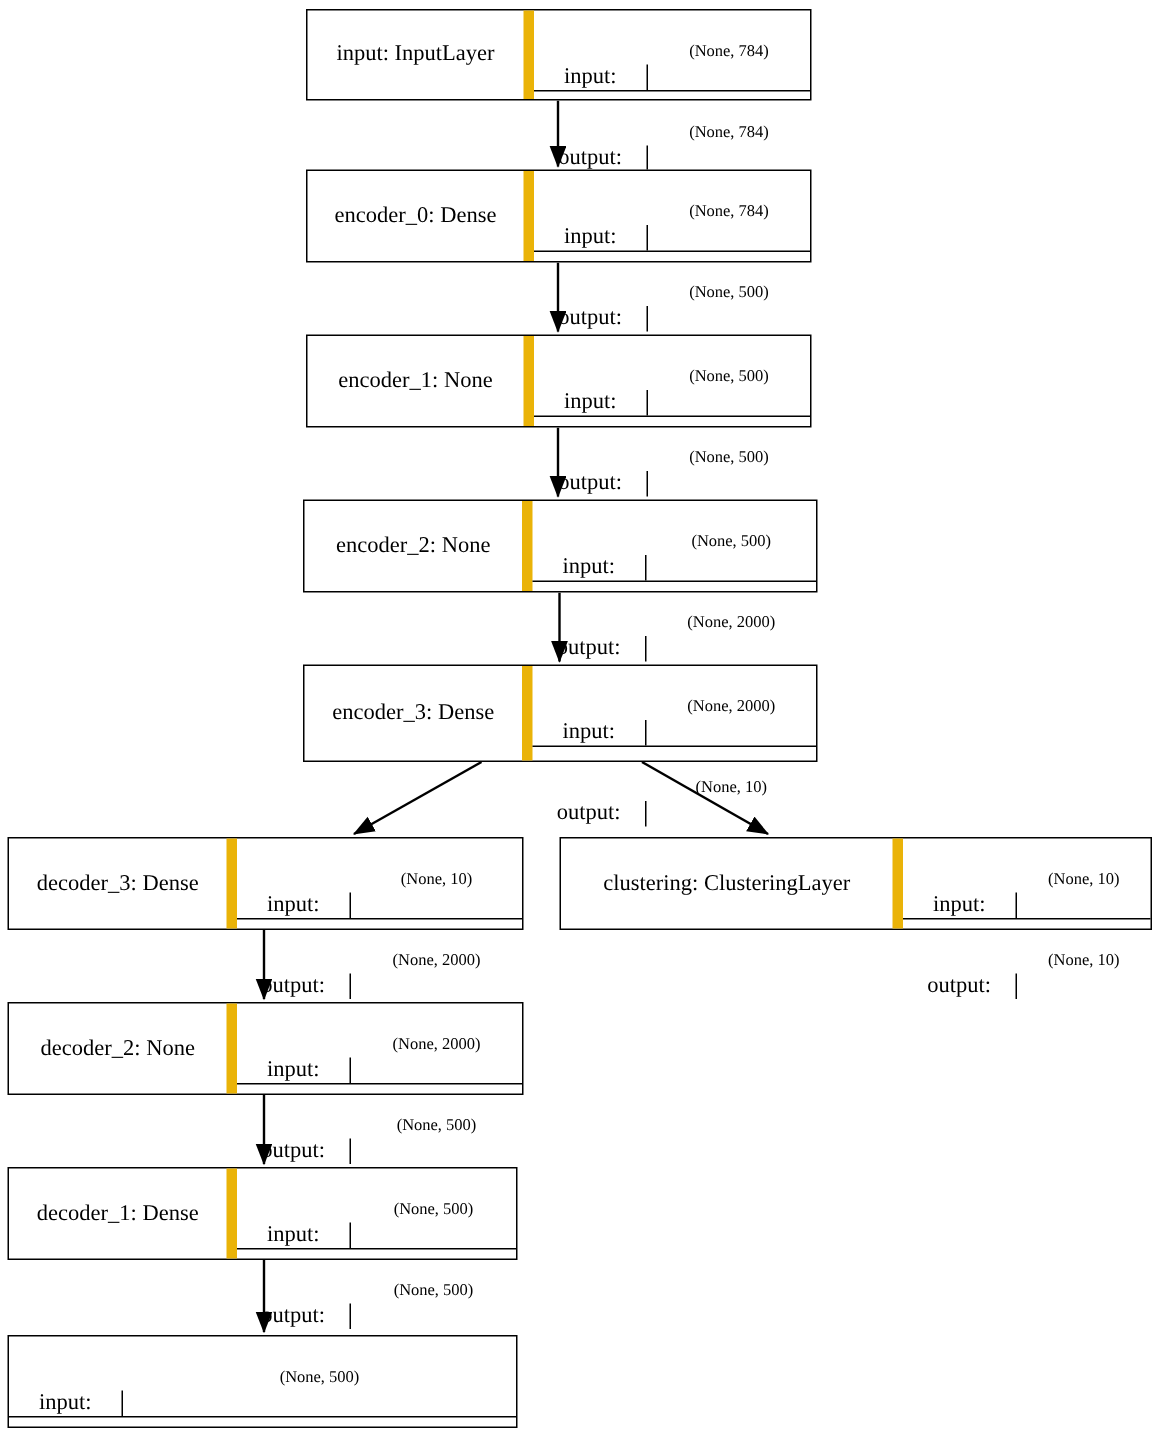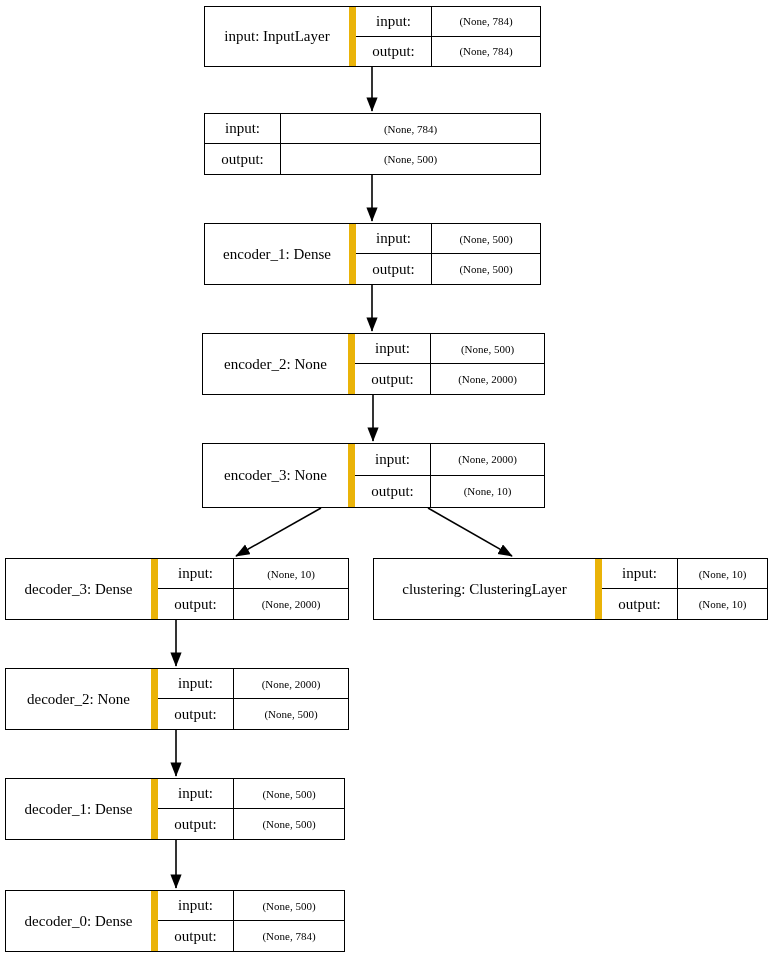--- a/index.html
+++ b/index.html
@@ -66,20 +66,21 @@
     border-bottom: 1px solid #000000;
   }
   .io-label {
     display: flex;
     align-items: center;
     justify-content: center;
     box-sizing: border-box;
     border-right: 1px solid #000000;
     font-size: 15px;
     white-space: nowrap;
+    margin-top: 36px;
   }
   .io-value {
     display: flex;
     align-items: center;
     justify-content: center;
     flex: 1 1 auto;
     box-sizing: border-box;
     font-size: 11px;
     white-space: nowrap;
   }
@@ -115,34 +116,35 @@
         <div class="io-value">(None, 784)</div>
       </div>
       <div class="io-row">
         <div class="io-label" style="width: 76px;">output:</div>
         <div class="io-value">(None, 784)</div>
       </div>
     </div>
   </div>
 
   <div class="node" style="left: 204px; top: 113px; width: 337px; height: 62px;">
+    <div class="node-name" style="width: 151px;">encoder_0: Dense</div>
     <div class="node-io">
       <div class="io-row top">
         <div class="io-label" style="width: 76px;">input:</div>
         <div class="io-value">(None, 784)</div>
       </div>
       <div class="io-row">
         <div class="io-label" style="width: 76px;">output:</div>
         <div class="io-value">(None, 500)</div>
       </div>
     </div>
   </div>
 
   <div class="node" style="left: 204px; top: 223px; width: 337px; height: 62px;">
-    <div class="node-name" style="width: 151px;">encoder_1: Dense</div>
+    <div class="node-name" style="width: 151px;">encoder_1: None</div>
     <div class="node-io">
       <div class="io-row top">
         <div class="io-label" style="width: 76px;">input:</div>
         <div class="io-value">(None, 500)</div>
       </div>
       <div class="io-row">
         <div class="io-label" style="width: 76px;">output:</div>
         <div class="io-value">(None, 500)</div>
       </div>
     </div>
@@ -156,21 +158,21 @@
         <div class="io-value">(None, 500)</div>
       </div>
       <div class="io-row">
         <div class="io-label" style="width: 76px;">output:</div>
         <div class="io-value">(None, 2000)</div>
       </div>
     </div>
   </div>
 
   <div class="node" style="left: 202px; top: 443px; width: 343px; height: 65px;">
-    <div class="node-name" style="width: 152px;">encoder_3: None</div>
+    <div class="node-name" style="width: 152px;">encoder_3: Dense</div>
     <div class="node-io">
       <div class="io-row top">
         <div class="io-label" style="width: 76px;">input:</div>
         <div class="io-value">(None, 2000)</div>
       </div>
       <div class="io-row">
         <div class="io-label" style="width: 76px;">output:</div>
         <div class="io-value">(None, 10)</div>
       </div>
     </div>
@@ -226,21 +228,20 @@
         <div class="io-value">(None, 500)</div>
       </div>
       <div class="io-row">
         <div class="io-label" style="width: 76px;">output:</div>
         <div class="io-value">(None, 500)</div>
       </div>
     </div>
   </div>
 
   <div class="node" style="left: 5px; top: 890px; width: 340px; height: 62px;">
-    <div class="node-name" style="width: 152px;">decoder_0: Dense</div>
     <div class="node-io">
       <div class="io-row top">
         <div class="io-label" style="width: 76px;">input:</div>
         <div class="io-value">(None, 500)</div>
       </div>
       <div class="io-row">
         <div class="io-label" style="width: 76px;">output:</div>
         <div class="io-value">(None, 784)</div>
       </div>
     </div>

